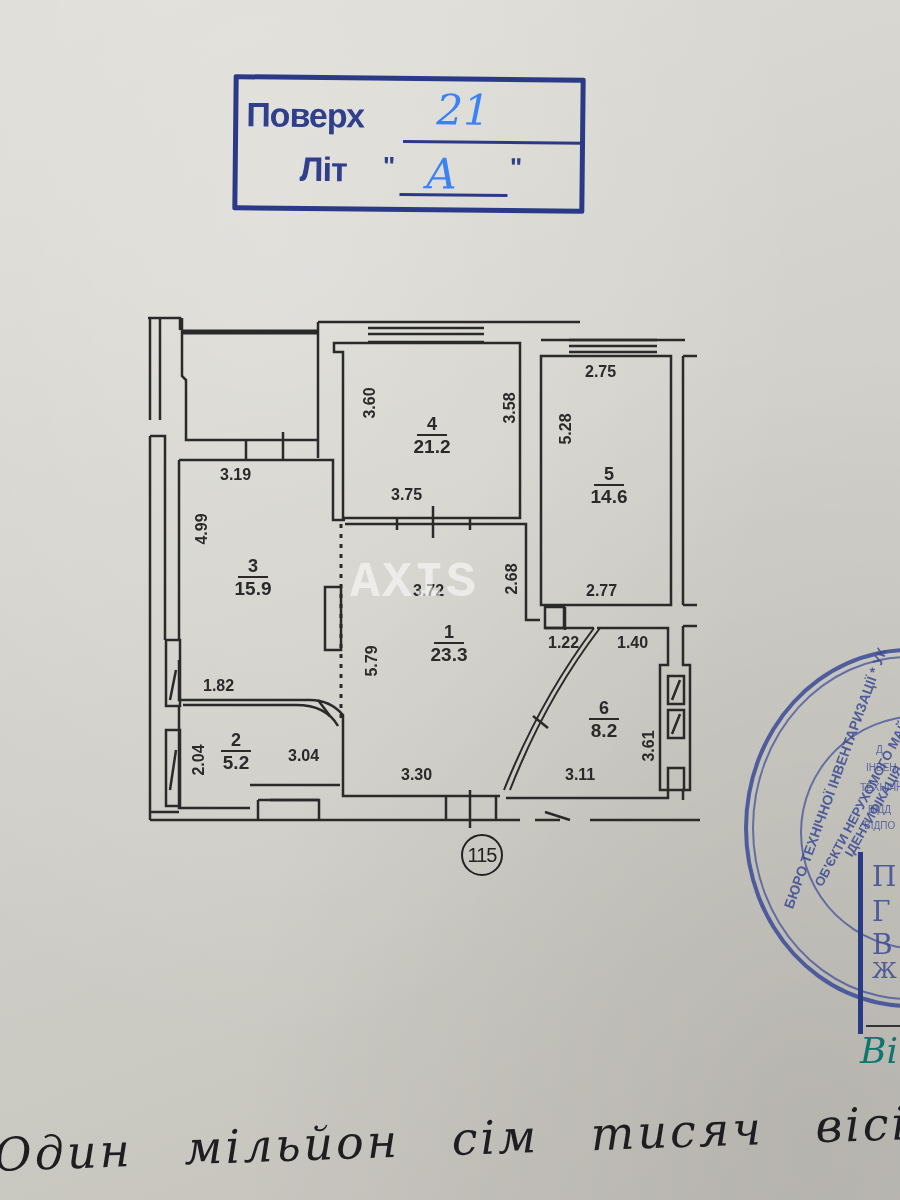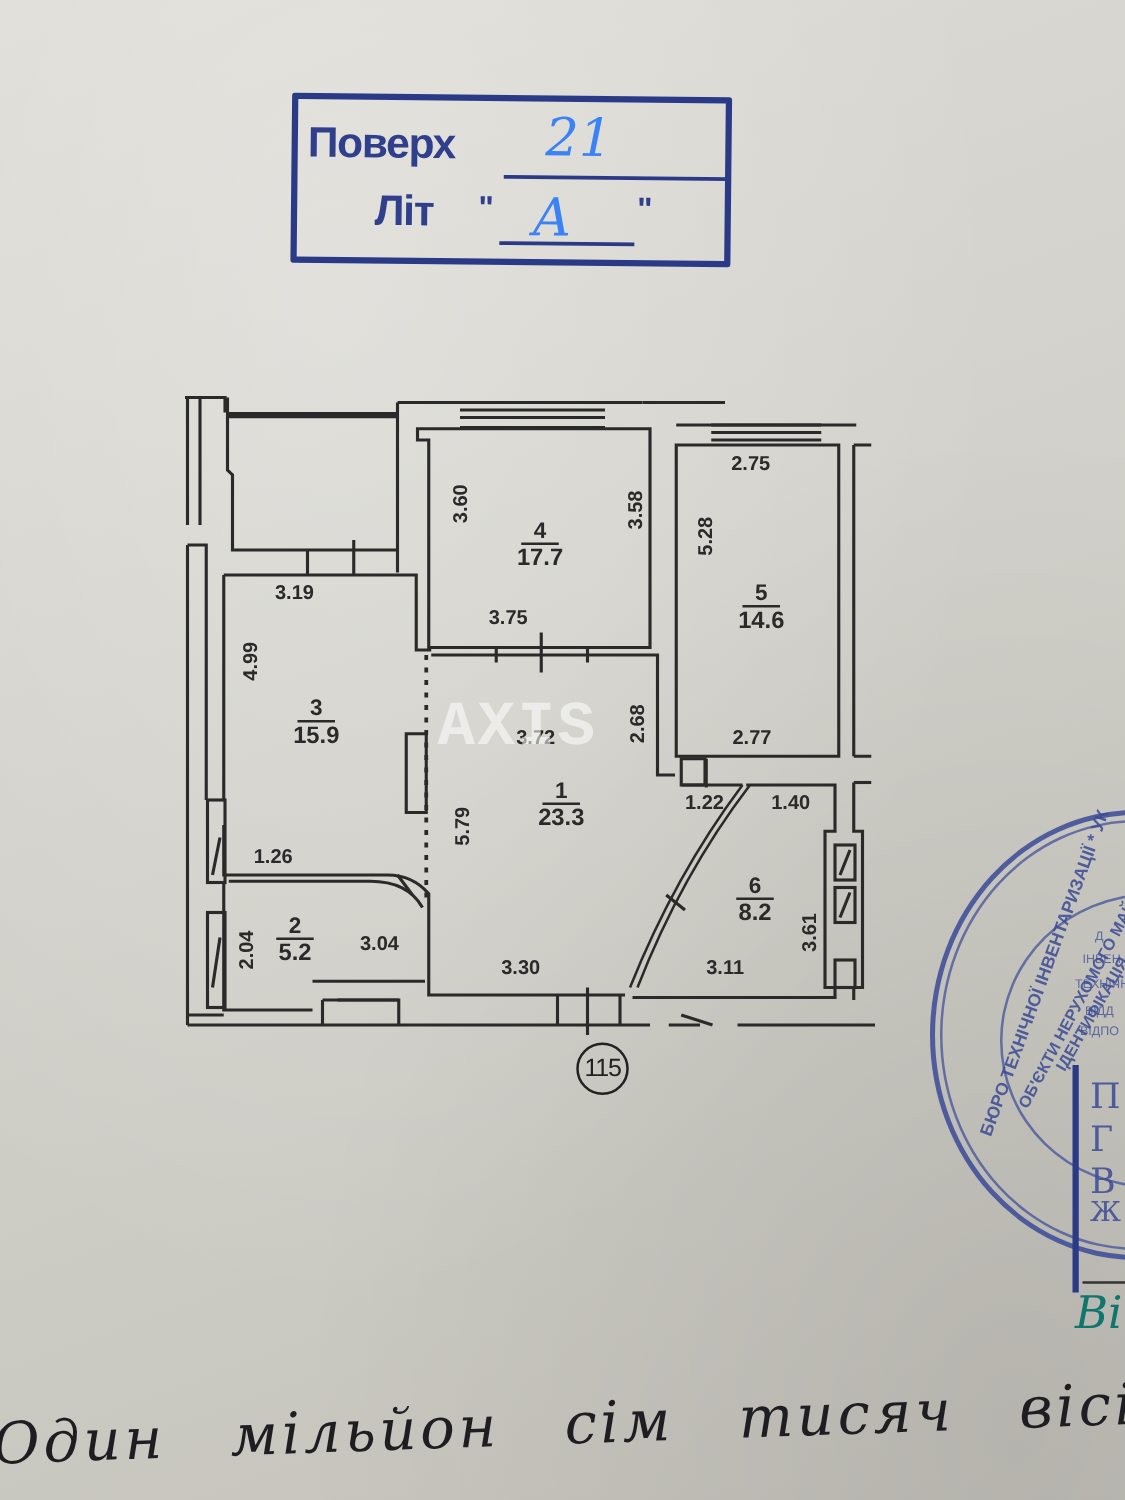--- a/index.html
+++ b/index.html
@@ -187,39 +187,39 @@
       <path d="M150 812 H179"></path>
       <path d="M446 796 V820 M470 790 V828 M496 796 V820"></path>
       <path d="M535 820 H560 M545 812 L570 820 M590 820 H700"></path>
     </g>
   </svg>
 
   <span class="dim v" style="left:354px;top:394px;">3.60</span>
   <span class="dim v" style="left:494px;top:399px;">3.58</span>
   <div class="room-label" style="left:408px;top:414px;width:48px;">
     <span class="num">4</span>
-    <span class="area">17.7</span>
+    <span class="area">21.2</span>
   </div>
   <span class="dim" style="left:391px;top:486px;">3.75</span>
 
   <span class="dim" style="left:585px;top:363px;">2.75</span>
   <span class="dim v" style="left:550px;top:420px;">5.28</span>
   <div class="room-label" style="left:584px;top:464px;width:50px;">
     <span class="num">5</span>
     <span class="area">14.6</span>
   </div>
   <span class="dim" style="left:586px;top:582px;">2.77</span>
 
   <span class="dim" style="left:220px;top:466px;">3.19</span>
   <span class="dim v" style="left:186px;top:520px;">4.99</span>
   <div class="room-label" style="left:230px;top:556px;width:46px;">
     <span class="num">3</span>
     <span class="area">15.9</span>
   </div>
-  <span class="dim" style="left:203px;top:677px;">1.26</span>
+  <span class="dim" style="left:203px;top:677px;">1.82</span>
 
   <span class="dim" style="left:413px;top:582px;">3.72</span>
   <span class="dim v" style="left:496px;top:570px;">2.68</span>
   <span class="dim v" style="left:356px;top:652px;">5.79</span>
   <div class="room-label" style="left:424px;top:622px;width:50px;">
     <span class="num">1</span>
     <span class="area">23.3</span>
   </div>
   <span class="dim" style="left:401px;top:766px;">3.30</span>
 

